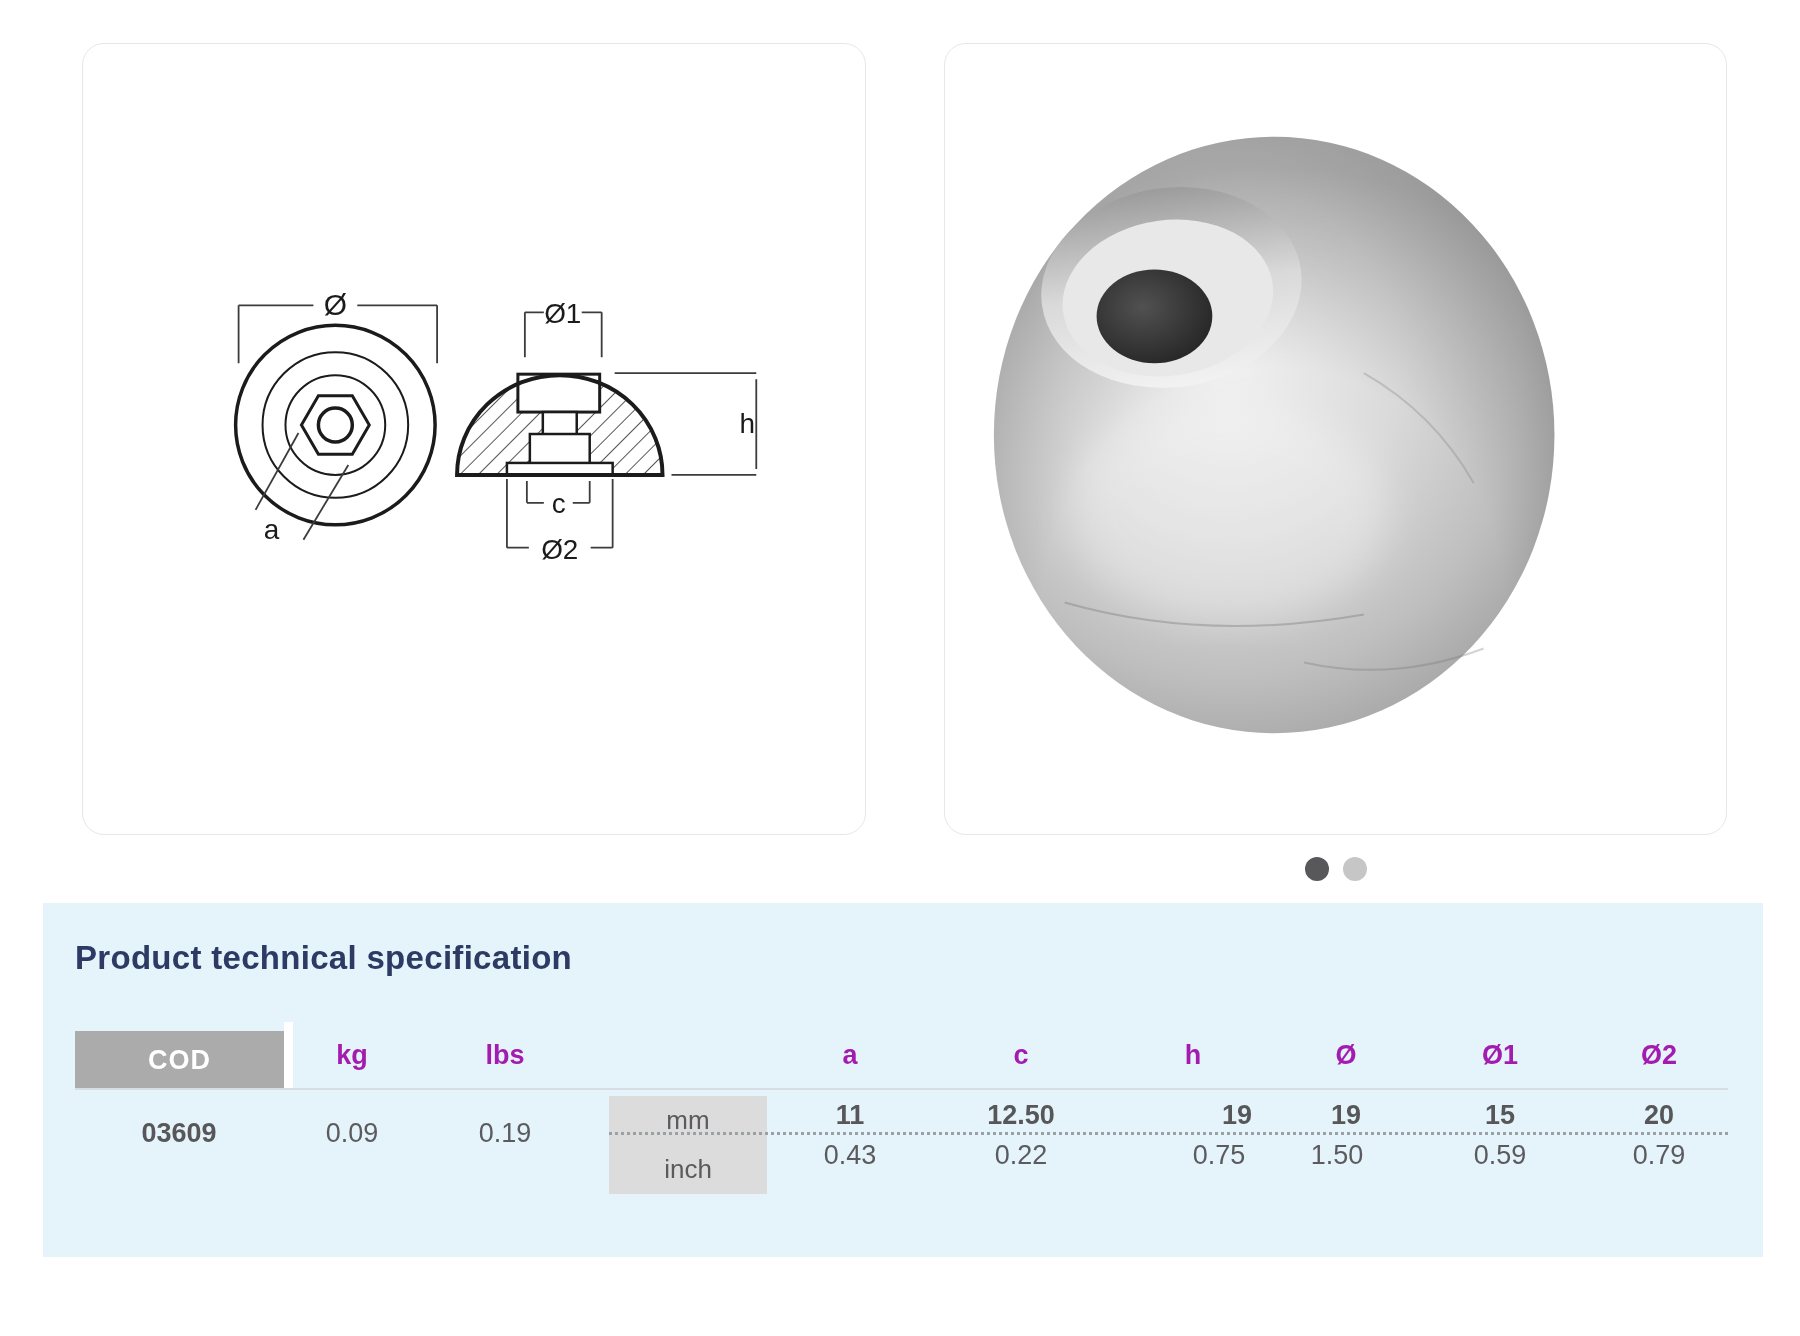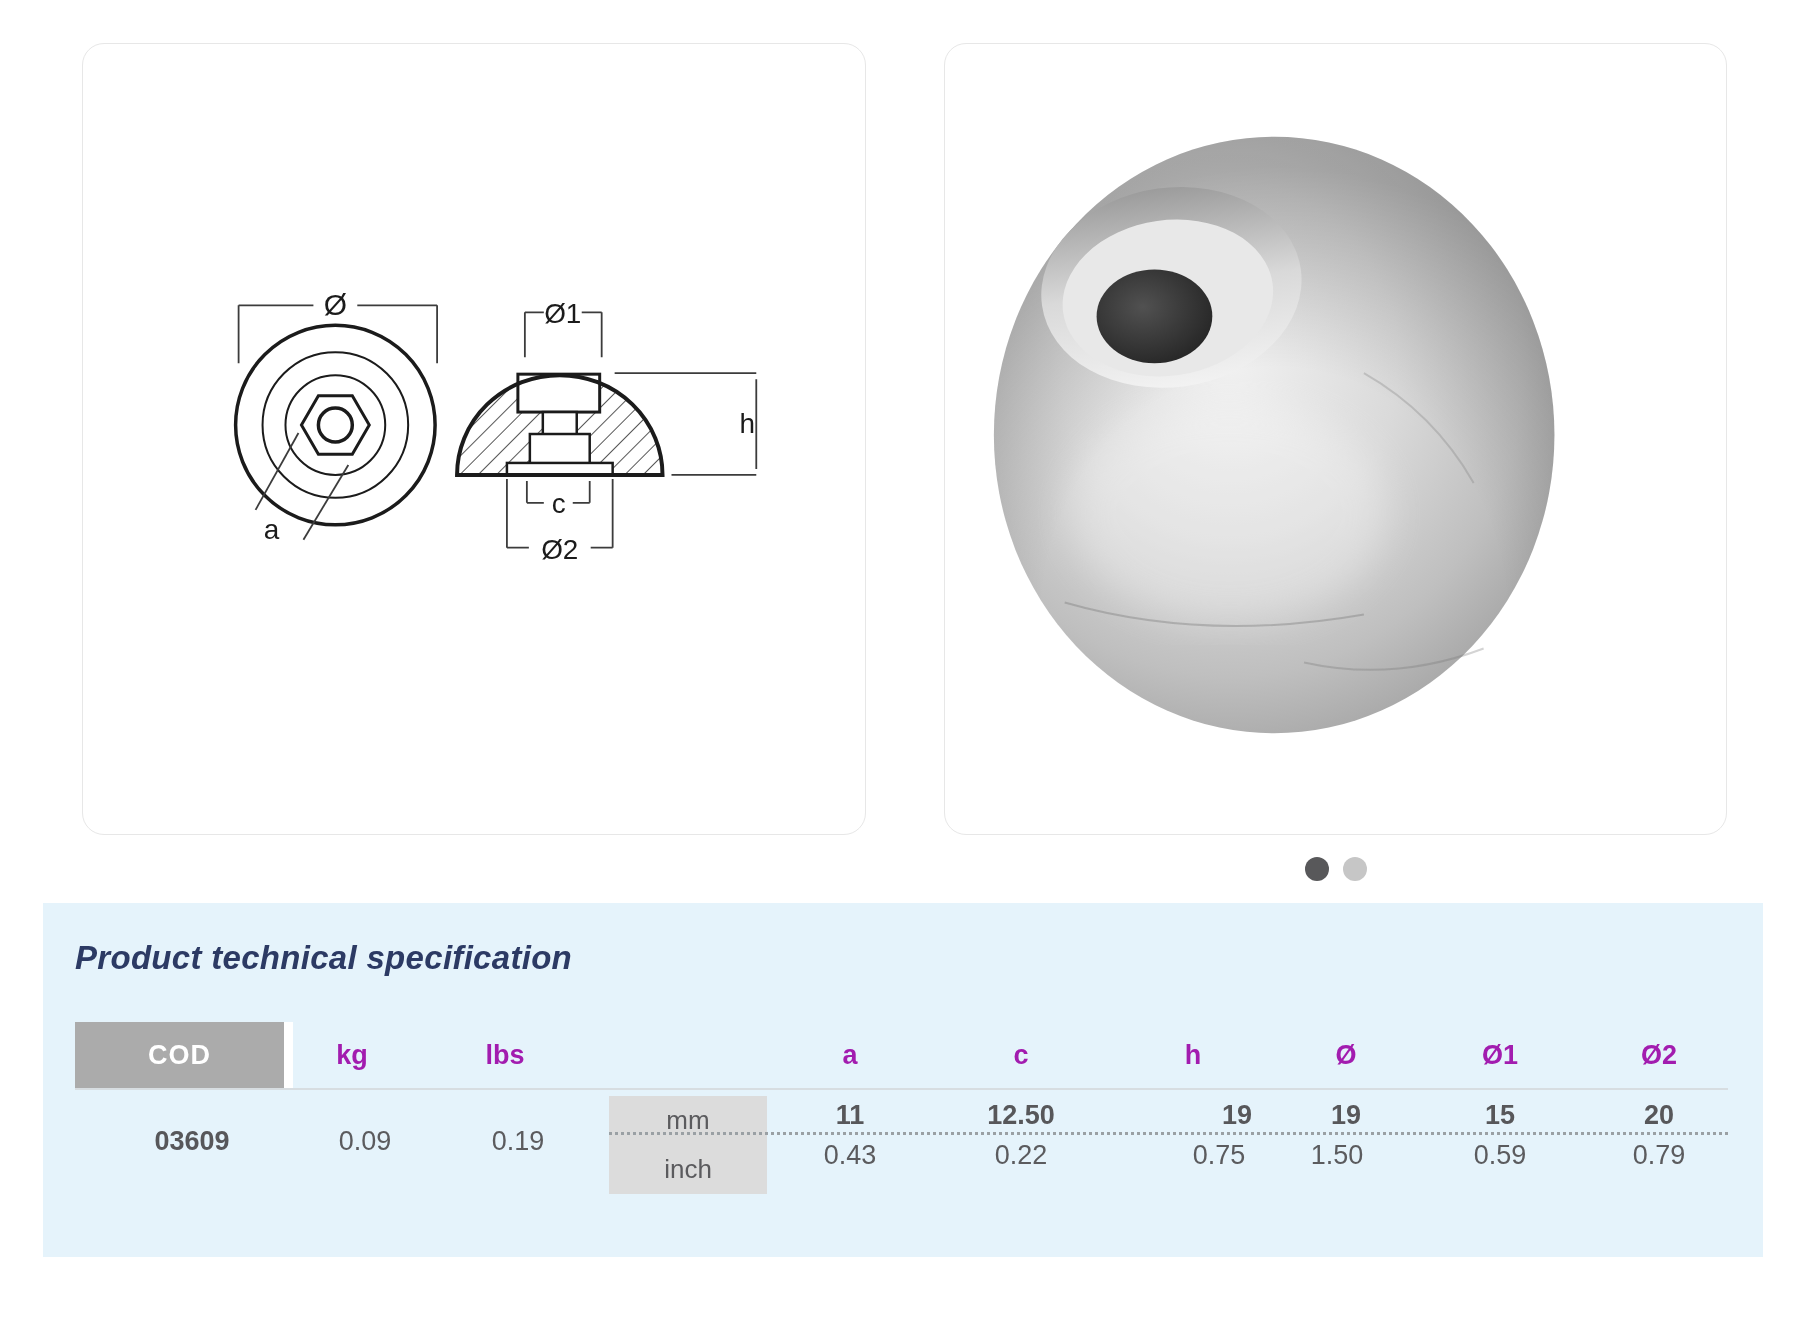--- a/index.html
+++ b/index.html
@@ -18,37 +18,37 @@
   .dots { position:absolute; left:944px; top:857px; width:783px;
           display:flex; justify-content:center; gap:14px; }
   .dot { width:24px; height:24px; border-radius:50%; cursor:pointer; }
 
   .spec {
     position:absolute; left:43px; top:903px; width:1720px; height:354px;
     background:#e5f3fb;
   }
   .spec-title {
     position:absolute; left:32px; top:36px; font-size:33px; font-weight:bold;
-    color:#2c3a64; letter-spacing:0.3px;font-style:italic;
+    color:#2c3a64; letter-spacing:0.3px;
   }
   .cell-center { display:flex; align-items:center; justify-content:center; }
   .cod-cell {
-    position:absolute; left:32px; top:119px; width:209px; height:66px;
+    position:absolute; left:32px; top:128px; width:209px; height:59px;
     background:#ababab; color:#ffffff; font-size:27px; font-weight:bold; letter-spacing:1px;
   }
   .cod-gap { position:absolute; left:241px; top:119px; width:9px; height:66px; background:#ffffff; }
   .hdr {
     position:absolute; top:152px; transform:translate(-50%,-50%);
     font-size:27px; font-weight:bold; color:#a21caf; white-space:nowrap;
   }
   .header-rule { position:absolute; left:32px; top:185px; width:1653px; height:2px; background:#d7dde1; }
 
   .val { position:absolute; transform:translate(-50%,-50%); font-size:27px; color:#5b5b5e; white-space:nowrap; }
   .val.bold { font-weight:bold; color:#57575a; }
-  .row-mid { top:238px;margin-left:13px; }
+  .row-mid { top:230px; }
   .row-mm  { top:212px; }
   .row-in  { top:252px; }
 
   .unit-cell {
     position:absolute; left:566px; top:193px; width:158px; height:98px;
     background:#dcdcdc; display:flex; flex-direction:column;
   }
   .unit-cell span { flex:1; display:flex; align-items:center; justify-content:center;
     font-size:26px; color:#5b5b5e; }
   .dashed-rule {

